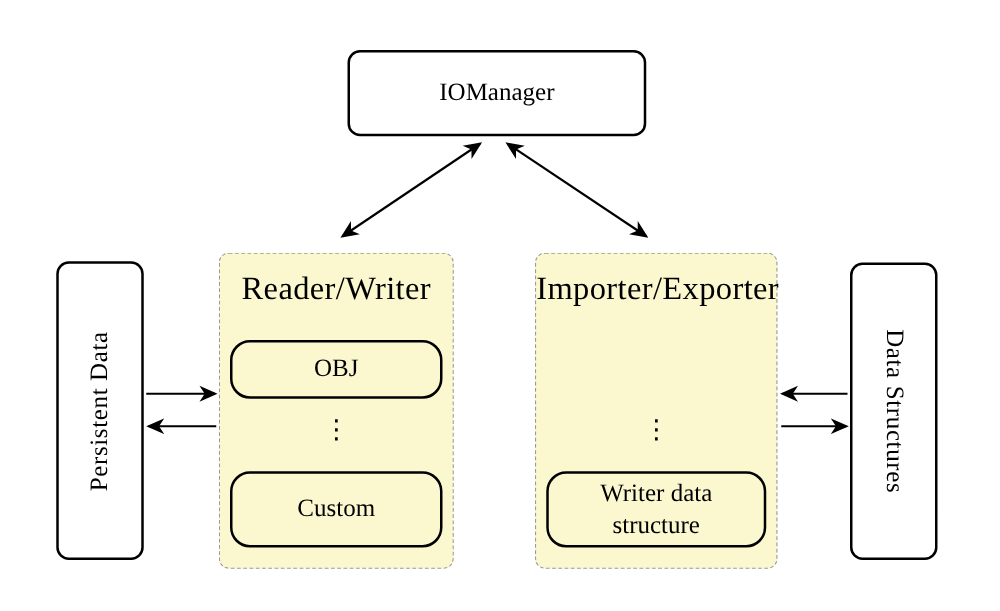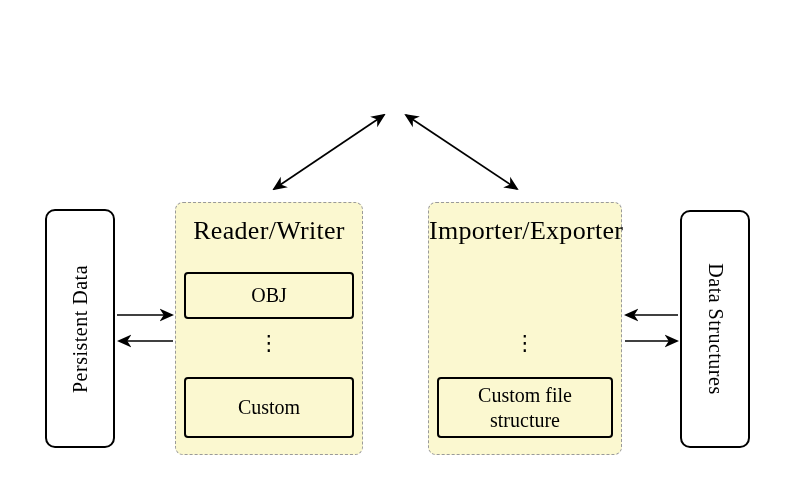--- a/index.html
+++ b/index.html
@@ -27,37 +27,40 @@
     border-radius:8px; box-sizing:border-box;
   }
   #panel-reader-writer { left:175px; top:202px; width:188px; height:253px; }
   #panel-importer-exporter { left:428px; top:202px; width:194px; height:253px; }
   .panel-title {
     position:absolute; top:13px; left:0; width:100%; text-align:center;
     font-size:26px; letter-spacing:0.3px;
   }
   .inner-box {
     position:absolute; background:#fbf8d0; border:2.6px solid #000;
-    border-radius:4px; display:flex; flex-direction:column;
+    border-radius:16px; display:flex; flex-direction:column;
     align-items:center; justify-content:center; font-size:20px; line-height:1.22;
     box-sizing:border-box; text-align:center;
   }
   .inner-top { left:8px; top:69px; right:8px; height:47px; }
   .inner-bottom { left:8px; top:174px; right:8px; height:61px; }
   .vdots {
     position:absolute; left:0; width:100%; top:130px; text-align:center;
     font-size:21px; font-family:"DejaVu Sans",sans-serif; line-height:1;
   }
   .arrows { position:absolute; left:0; top:0; pointer-events:none; }
 </style>
 </head>
 <body>
 
 <div class="canvas">
 
+  <div class="node" id="iomanager">
+    <span>IOManager</span>
+  </div>
 
   <div class="node" id="persistent-data">
     <span class="vlabel ccw">Persistent Data</span>
   </div>
 
   <div class="node" id="data-structures">
     <span class="vlabel cw">Data Structures</span>
   </div>
 
   <div class="panel" id="panel-reader-writer">
@@ -68,21 +71,21 @@
     <div class="vdots">⋮</div>
     <div class="inner-box inner-bottom">
       <span>Custom</span>
     </div>
   </div>
 
   <div class="panel" id="panel-importer-exporter">
     <div class="panel-title">Importer/Exporter</div>
     <div class="vdots">⋮</div>
     <div class="inner-box inner-bottom">
-      <span>Custom file</span>
+      <span>Writer data</span>
       <span>structure</span>
     </div>
   </div>
 
   <svg class="arrows" width="800" height="489" viewBox="0 0 800 489">
     <defs>
       <marker id="ah" viewBox="0 0 10 10" refX="8.6" refY="5" markerWidth="8.5" markerHeight="8.5" orient="auto-start-reverse">
         <path d="M0,0.6 L10,5 L0,9.4 L2.9,5 Z" fill="#000"></path>
       </marker>
     </defs>

